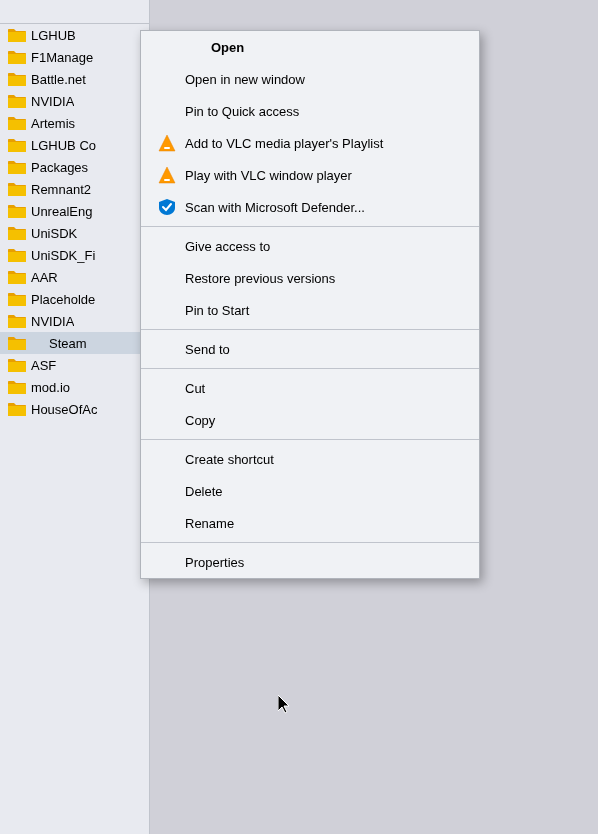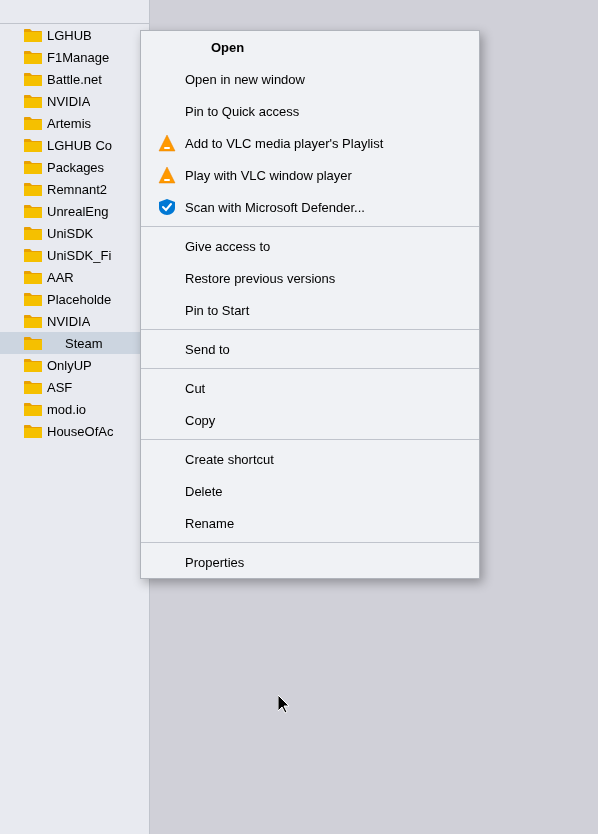--- a/index.html
+++ b/index.html
@@ -28,21 +28,21 @@
       border-right: 1px solid #c0c4cc;
     }
 
     .folder-list {
       padding-top: 0;
     }
 
     .folder-item {
       display: flex;
       align-items: center;
-      padding: 3px 24px;
+      padding: 3px 8px;
       cursor: pointer;
       white-space: nowrap;
       overflow: hidden;
     }
 
     .folder-item.selected {
       background: #ccd5e0;
       gap: 18px;
     }
 
@@ -248,27 +248,20 @@
       <path d="M0 3C0 2.4 0.4 2 1 2H6L8 4H17C17.6 4 18 4.4 18 5V14C18 14.6 17.6 15 17 15H1C0.4 15 0 14.6 0 14V3Z" fill="#e8a000"></path>
       <path d="M0 5H18V14C18 14.6 17.6 15 17 15H1C0.4 15 0 14.6 0 14V5Z" fill="#f5c000"></path>
     </svg></span>
         <span class="folder-name">Steam</span>
       </div>
       <div class="folder-item">
         <span class="folder-icon"><svg width="18" height="16" viewBox="0 0 18 16" fill="none" xmlns="http://www.w3.org/2000/svg">
       <path d="M0 3C0 2.4 0.4 2 1 2H6L8 4H17C17.6 4 18 4.4 18 5V14C18 14.6 17.6 15 17 15H1C0.4 15 0 14.6 0 14V3Z" fill="#e8a000"></path>
       <path d="M0 5H18V14C18 14.6 17.6 15 17 15H1C0.4 15 0 14.6 0 14V5Z" fill="#f5c000"></path>
     </svg></span>
-        <span class="folder-name">OnlyUP</span>
-      </div>
-      <div class="folder-item">
-        <span class="folder-icon"><svg width="18" height="16" viewBox="0 0 18 16" fill="none" xmlns="http://www.w3.org/2000/svg">
-      <path d="M0 3C0 2.4 0.4 2 1 2H6L8 4H17C17.6 4 18 4.4 18 5V14C18 14.6 17.6 15 17 15H1C0.4 15 0 14.6 0 14V3Z" fill="#e8a000"></path>
-      <path d="M0 5H18V14C18 14.6 17.6 15 17 15H1C0.4 15 0 14.6 0 14V5Z" fill="#f5c000"></path>
-    </svg></span>
         <span class="folder-name">ASF</span>
       </div>
       <div class="folder-item">
         <span class="folder-icon"><svg width="18" height="16" viewBox="0 0 18 16" fill="none" xmlns="http://www.w3.org/2000/svg">
       <path d="M0 3C0 2.4 0.4 2 1 2H6L8 4H17C17.6 4 18 4.4 18 5V14C18 14.6 17.6 15 17 15H1C0.4 15 0 14.6 0 14V3Z" fill="#e8a000"></path>
       <path d="M0 5H18V14C18 14.6 17.6 15 17 15H1C0.4 15 0 14.6 0 14V5Z" fill="#f5c000"></path>
     </svg></span>
         <span class="folder-name">mod.io</span>
       </div>
       <div class="folder-item">

